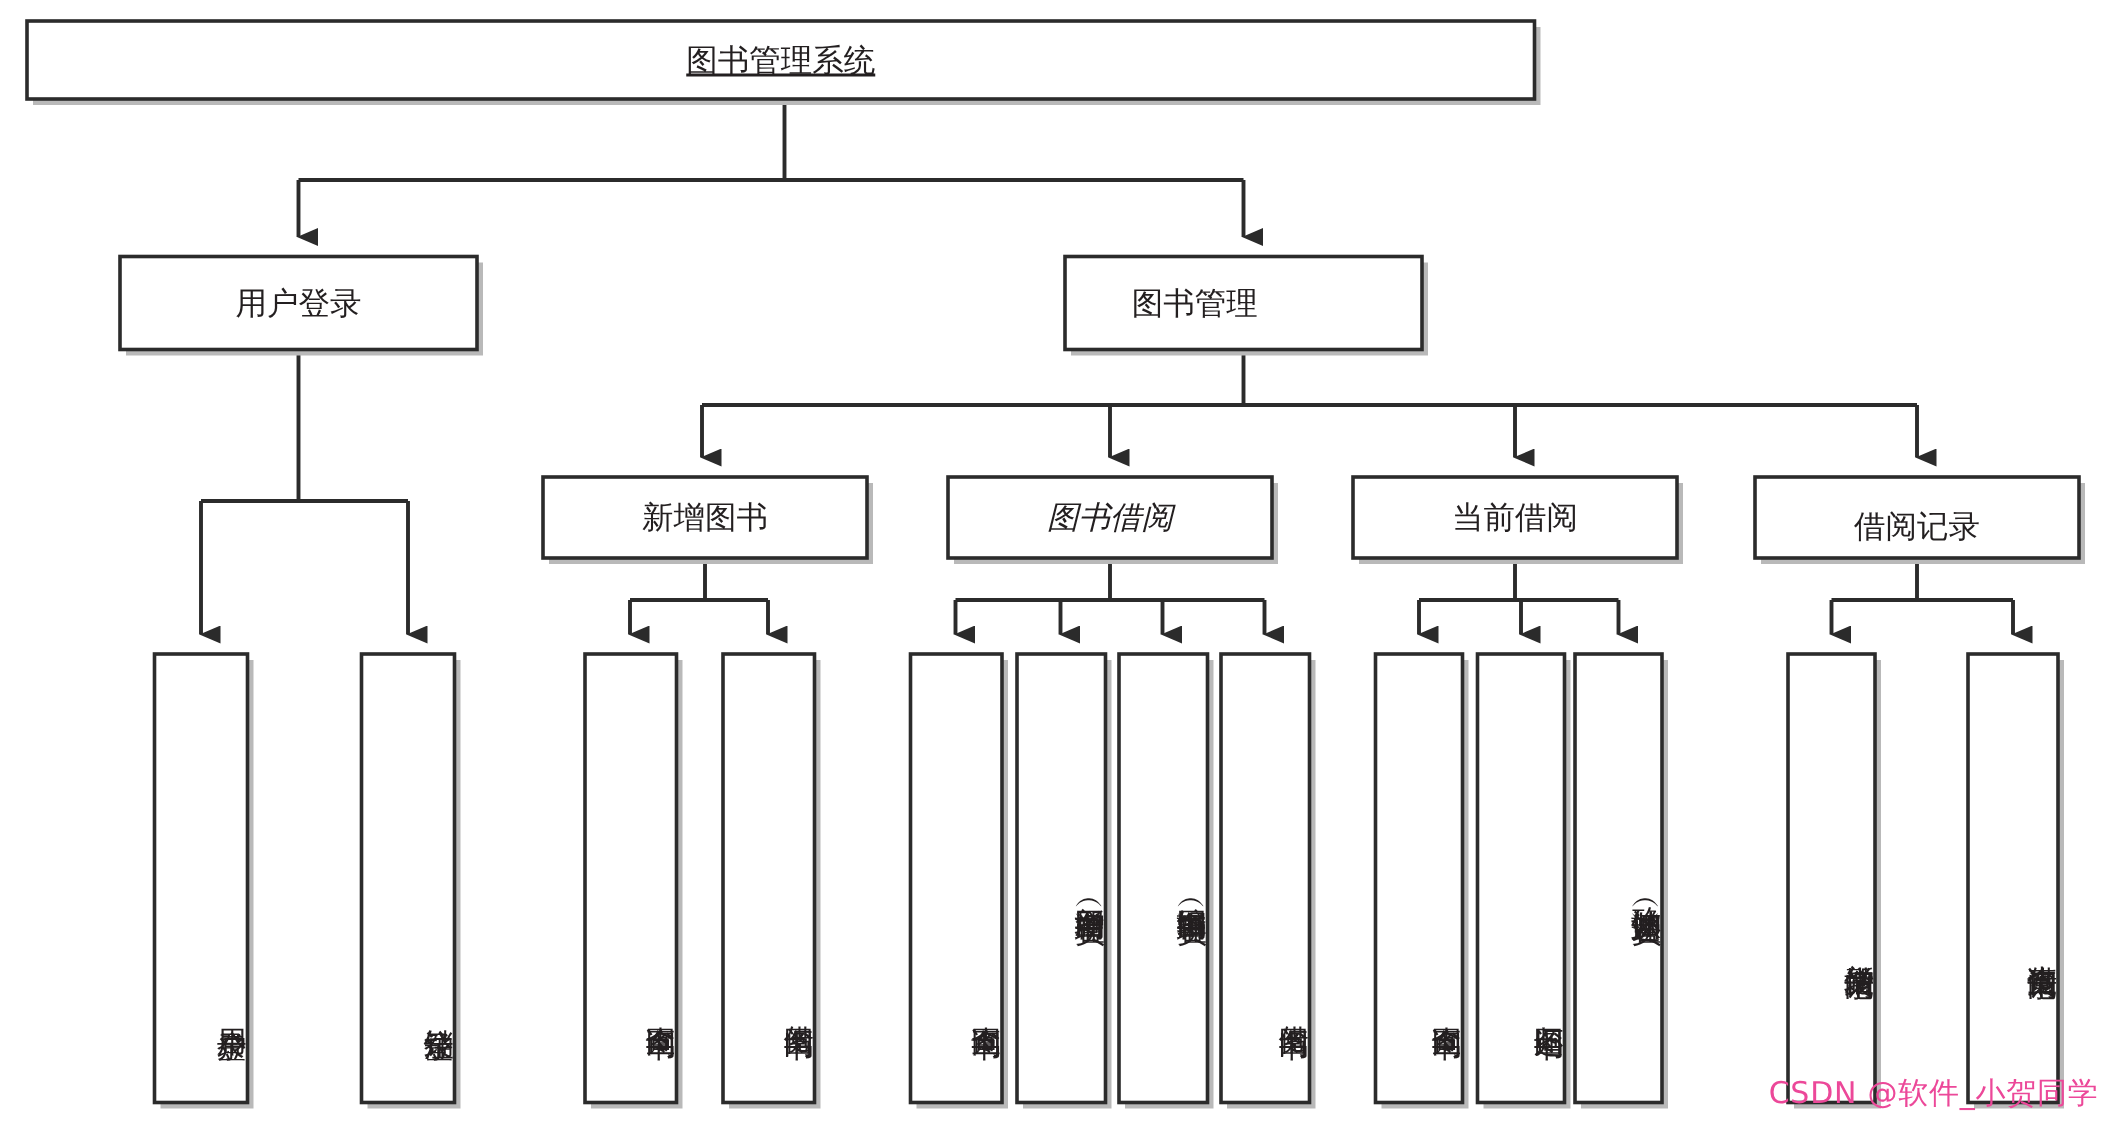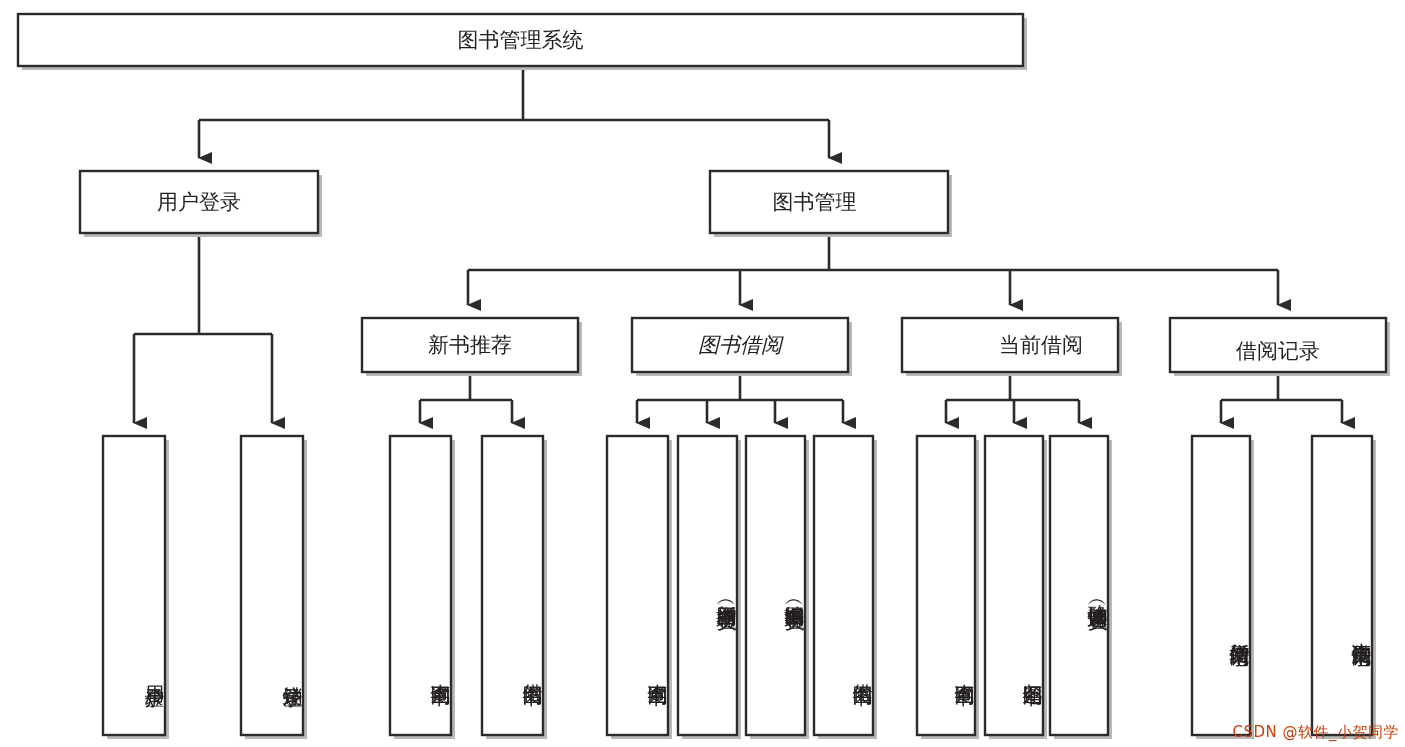--- a/index.html
+++ b/index.html
@@ -11,21 +11,21 @@
   .node-shadow{fill:#b9b9b9;}
   .edge{stroke:#2b2b2b;stroke-width:2.6;fill:none;stroke-linecap:butt;}
   .vlabel-wrap{position:absolute;display:flex;align-items:flex-start;justify-content:center;
                writing-mode:vertical-rl;text-orientation:upright;
                font-size:20px;color:#231f20;line-height:1.06;letter-spacing:1px;
                white-space:nowrap;pointer-events:none;
                font-family:"DejaVu Sans","Liberation Sans",sans-serif;}
   .hlabel-wrap{position:absolute;display:flex;align-items:center;justify-content:center;
                font-size:21px;color:#231f20;white-space:nowrap;pointer-events:none;
                font-family:"DejaVu Sans","Liberation Sans",sans-serif;}
-  #watermark{position:absolute;right:6px;bottom:5px;font-size:15px;color:#c2410c;
+  #watermark{position:absolute;right:6px;bottom:5px;font-size:20px;color:#ec4899;
              letter-spacing:0.5px;white-space:nowrap;
              font-family:"DejaVu Sans","Liberation Sans",sans-serif;}
 </style>
 </head>
 <body>
 
 <div id="diagram-root">
 
   <svg id="tree" viewBox="0 0 1405 747">
     <defs>
@@ -122,28 +122,28 @@
       <rect class="node-shadow" x="1054" y="440" width="58" height="299"></rect>
       <rect class="node-box" x="1050" y="436" width="58" height="299"></rect>
 
       <rect class="node-shadow" x="1196" y="440" width="58" height="299"></rect>
       <rect class="node-box" x="1192" y="436" width="58" height="299"></rect>
       <rect class="node-shadow" x="1316" y="440" width="60" height="299"></rect>
       <rect class="node-box" x="1312" y="436" width="60" height="299"></rect>
     </g>
   </svg>
 
-  <div class="hlabel-wrap" style="left:18px;top:14px;width:1005px;height:52px;">图书管理系统</div>
+  <div class="hlabel-wrap" style="left:18px;top:14px;width:1005px;height:52px;text-decoration:underline;">图书管理系统</div>
 
   <div class="hlabel-wrap" style="left:80px;top:171px;width:238px;height:62px;">用户登录</div>
-  <div class="hlabel-wrap" style="left:698px;top:171px;width:233px;height:62px;">图书管理</div>
+  <div class="hlabel-wrap" style="left:680px;top:171px;width:233px;height:62px;">图书管理</div>
 
-  <div class="hlabel-wrap" style="left:362px;top:318px;width:216px;height:54px;">新书推荐</div>
+  <div class="hlabel-wrap" style="left:362px;top:318px;width:216px;height:54px;">新增图书</div>
   <div class="hlabel-wrap" style="left:632px;top:318px;width:216px;height:54px;font-style:italic;">图书借阅</div>
-  <div class="hlabel-wrap" style="left:902px;top:318px;width:216px;height:54px;padding-left:31px;">当前借阅</div>
+  <div class="hlabel-wrap" style="left:902px;top:318px;width:216px;height:54px;">当前借阅</div>
   <div class="hlabel-wrap" style="left:1170px;top:318px;width:216px;height:66px;">借阅记录</div>
 
   <div class="vlabel-wrap" style="left:103px;top:436px;width:62px;height:299px;padding-top:86px;">用户登录</div>
   <div class="vlabel-wrap" style="left:241px;top:436px;width:62px;height:299px;padding-top:86px;">注销登录</div>
 
   <div class="vlabel-wrap" style="left:390px;top:436px;width:61px;height:299px;padding-top:84px;">查询图书</div>
   <div class="vlabel-wrap" style="left:482px;top:436px;width:61px;height:299px;padding-top:84px;">借阅图书</div>
 
   <div class="vlabel-wrap" style="left:607px;top:436px;width:61px;height:299px;padding-top:84px;">查询图书</div>
   <div class="vlabel-wrap" style="left:678px;top:436px;width:59px;height:299px;padding-top:8px;">新增图书（管理员）</div>

